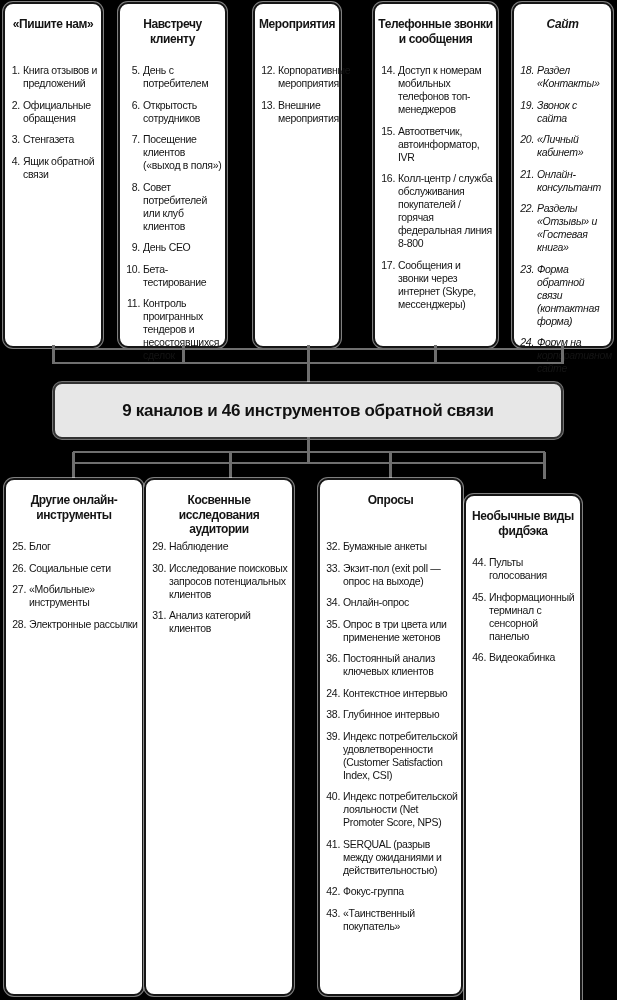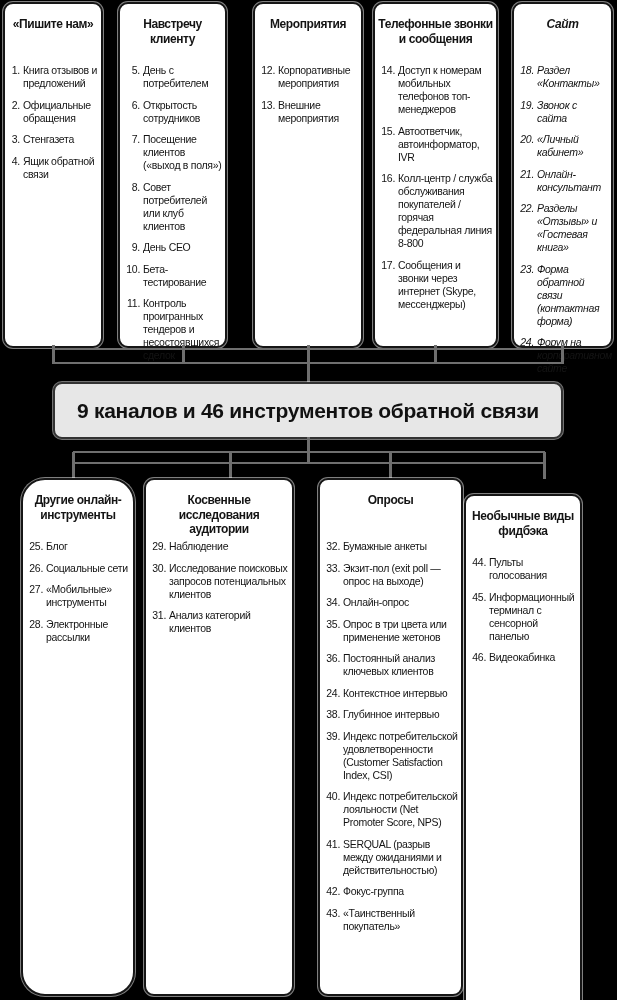--- a/index.html
+++ b/index.html
@@ -51,46 +51,46 @@
     padding-right: 3px;
     white-space: nowrap;
   }
   .items.narrow-num .item .num { flex-basis: 15px; }
   .item .txt { flex: 1; }
 
   
   .tb { top: 2px; height: 346px; }
   .tb0 { left: 3px;   width: 100px; }
   .tb1 { left: 118px; width: 109px; }
-  .tb2 { left: 253px; width: 110px; }
+  .tb2 { left: 253px; width: 88px; }
   .tb3 { left: 373px; width: 125px; }
   .tb4 { left: 512px; width: 101px; font-style: italic; }
 
   
   .bb { top: 478px; height: 518px; }
-  .bb0 { left: 21px;   width: 114px; border-radius: 24px; }
+  .bb0 { left: 4px;   width: 140px; }
   .bb1 { left: 144px; width: 150px; }
   .bb2 { left: 318px; width: 145px; }
   .bb3 { left: 464px; width: 118px; margin-top: 16px; }
 
   
   .banner {
     position: absolute;
     left: 53px; top: 382px;
     width: 510px; height: 57px;
     box-sizing: border-box;
     background: #e7e7e7;
     border: 2px solid #333333;
     border-radius: 9px;
     box-shadow: 0 0 0 1px rgba(255,255,255,0.45);
     display: flex;
     align-items: center;
     justify-content: center;
     font-weight: bold;
-    font-size: 21px;
+    font-size: 17px;
     letter-spacing: -0.3px;
     color: #111111;
     text-align: center;
   }
 
   
   .rail {
     position: absolute;
     box-sizing: border-box;
     border: 2px solid #6f6f6f;

